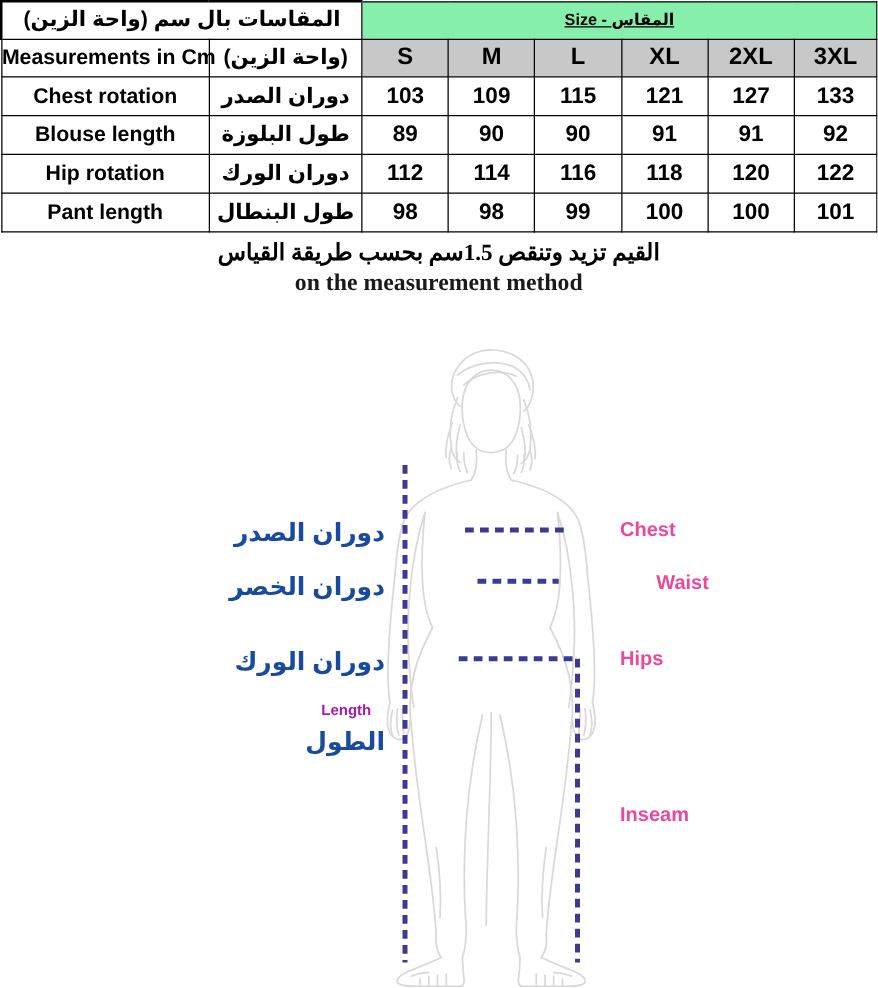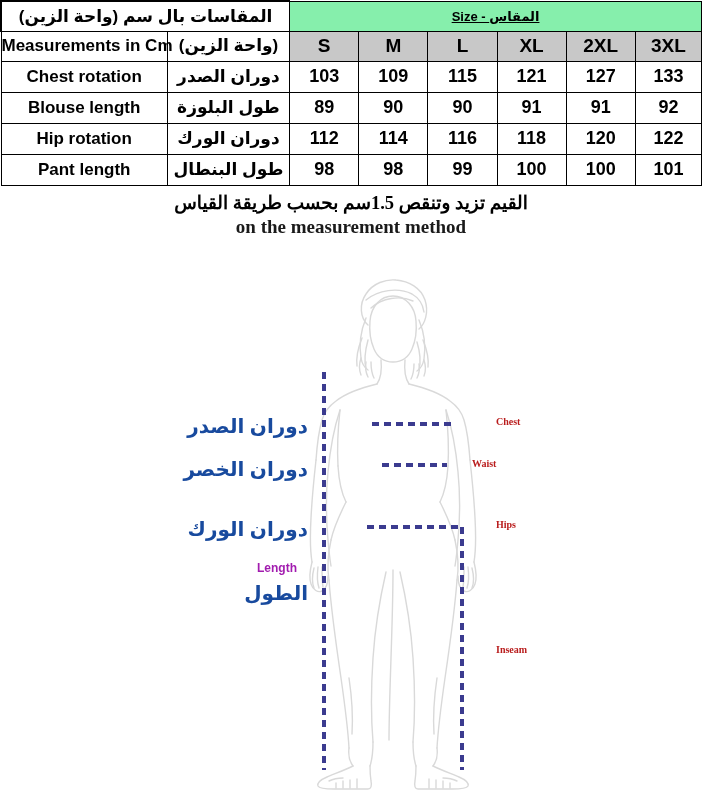--- a/index.html
+++ b/index.html
@@ -131,23 +131,22 @@
     color: #184a9e;
     font-size: 20px;
     direction: rtl;
     text-align: right;
   }
   .lbl-en {
     color: #a21caf;
     font-size: 12px;
   }
   .lbl-en-right {
-    color: #b91c1c;
-    font-size: 10px;
-    font-family: Liberation Serif, serif;
+    color: #ec4899;
+    font-size: 16px;
   }
 </style>
 </head>
 <body>
 
 <table id="size-table">
   <colgroup>
     <col class="col-en">
       <col class="col-ar">
     <col class="col-sz">
@@ -343,16 +342,16 @@
     </g>
   </svg>
 
   <div class="lbl lbl-ar" style="left:196px; top:136px; width:112px;">دوران الصدر</div>
   <div class="lbl lbl-ar" style="left:196px; top:179px; width:112px;">دوران الخصر</div>
   <div class="lbl lbl-ar" style="left:196px; top:239px; width:112px;">دوران الورك</div>
   <div class="lbl lbl-en" style="left:257px; top:283px;">Length</div>
   <div class="lbl lbl-ar" style="left:247px; top:303px; width:61px;">الطول</div>
 
   <div class="lbl lbl-en-right" style="left:496px; top:138px;">Chest</div>
-  <div class="lbl lbl-en-right" style="left:472px; top:180px;">Waist</div>
+  <div class="lbl lbl-en-right" style="left:525px; top:180px;">Waist</div>
   <div class="lbl lbl-en-right" style="left:496px; top:241px;">Hips</div>
   <div class="lbl lbl-en-right" style="left:496px; top:366px;">Inseam</div>
 </div>
 
 </body></html>

